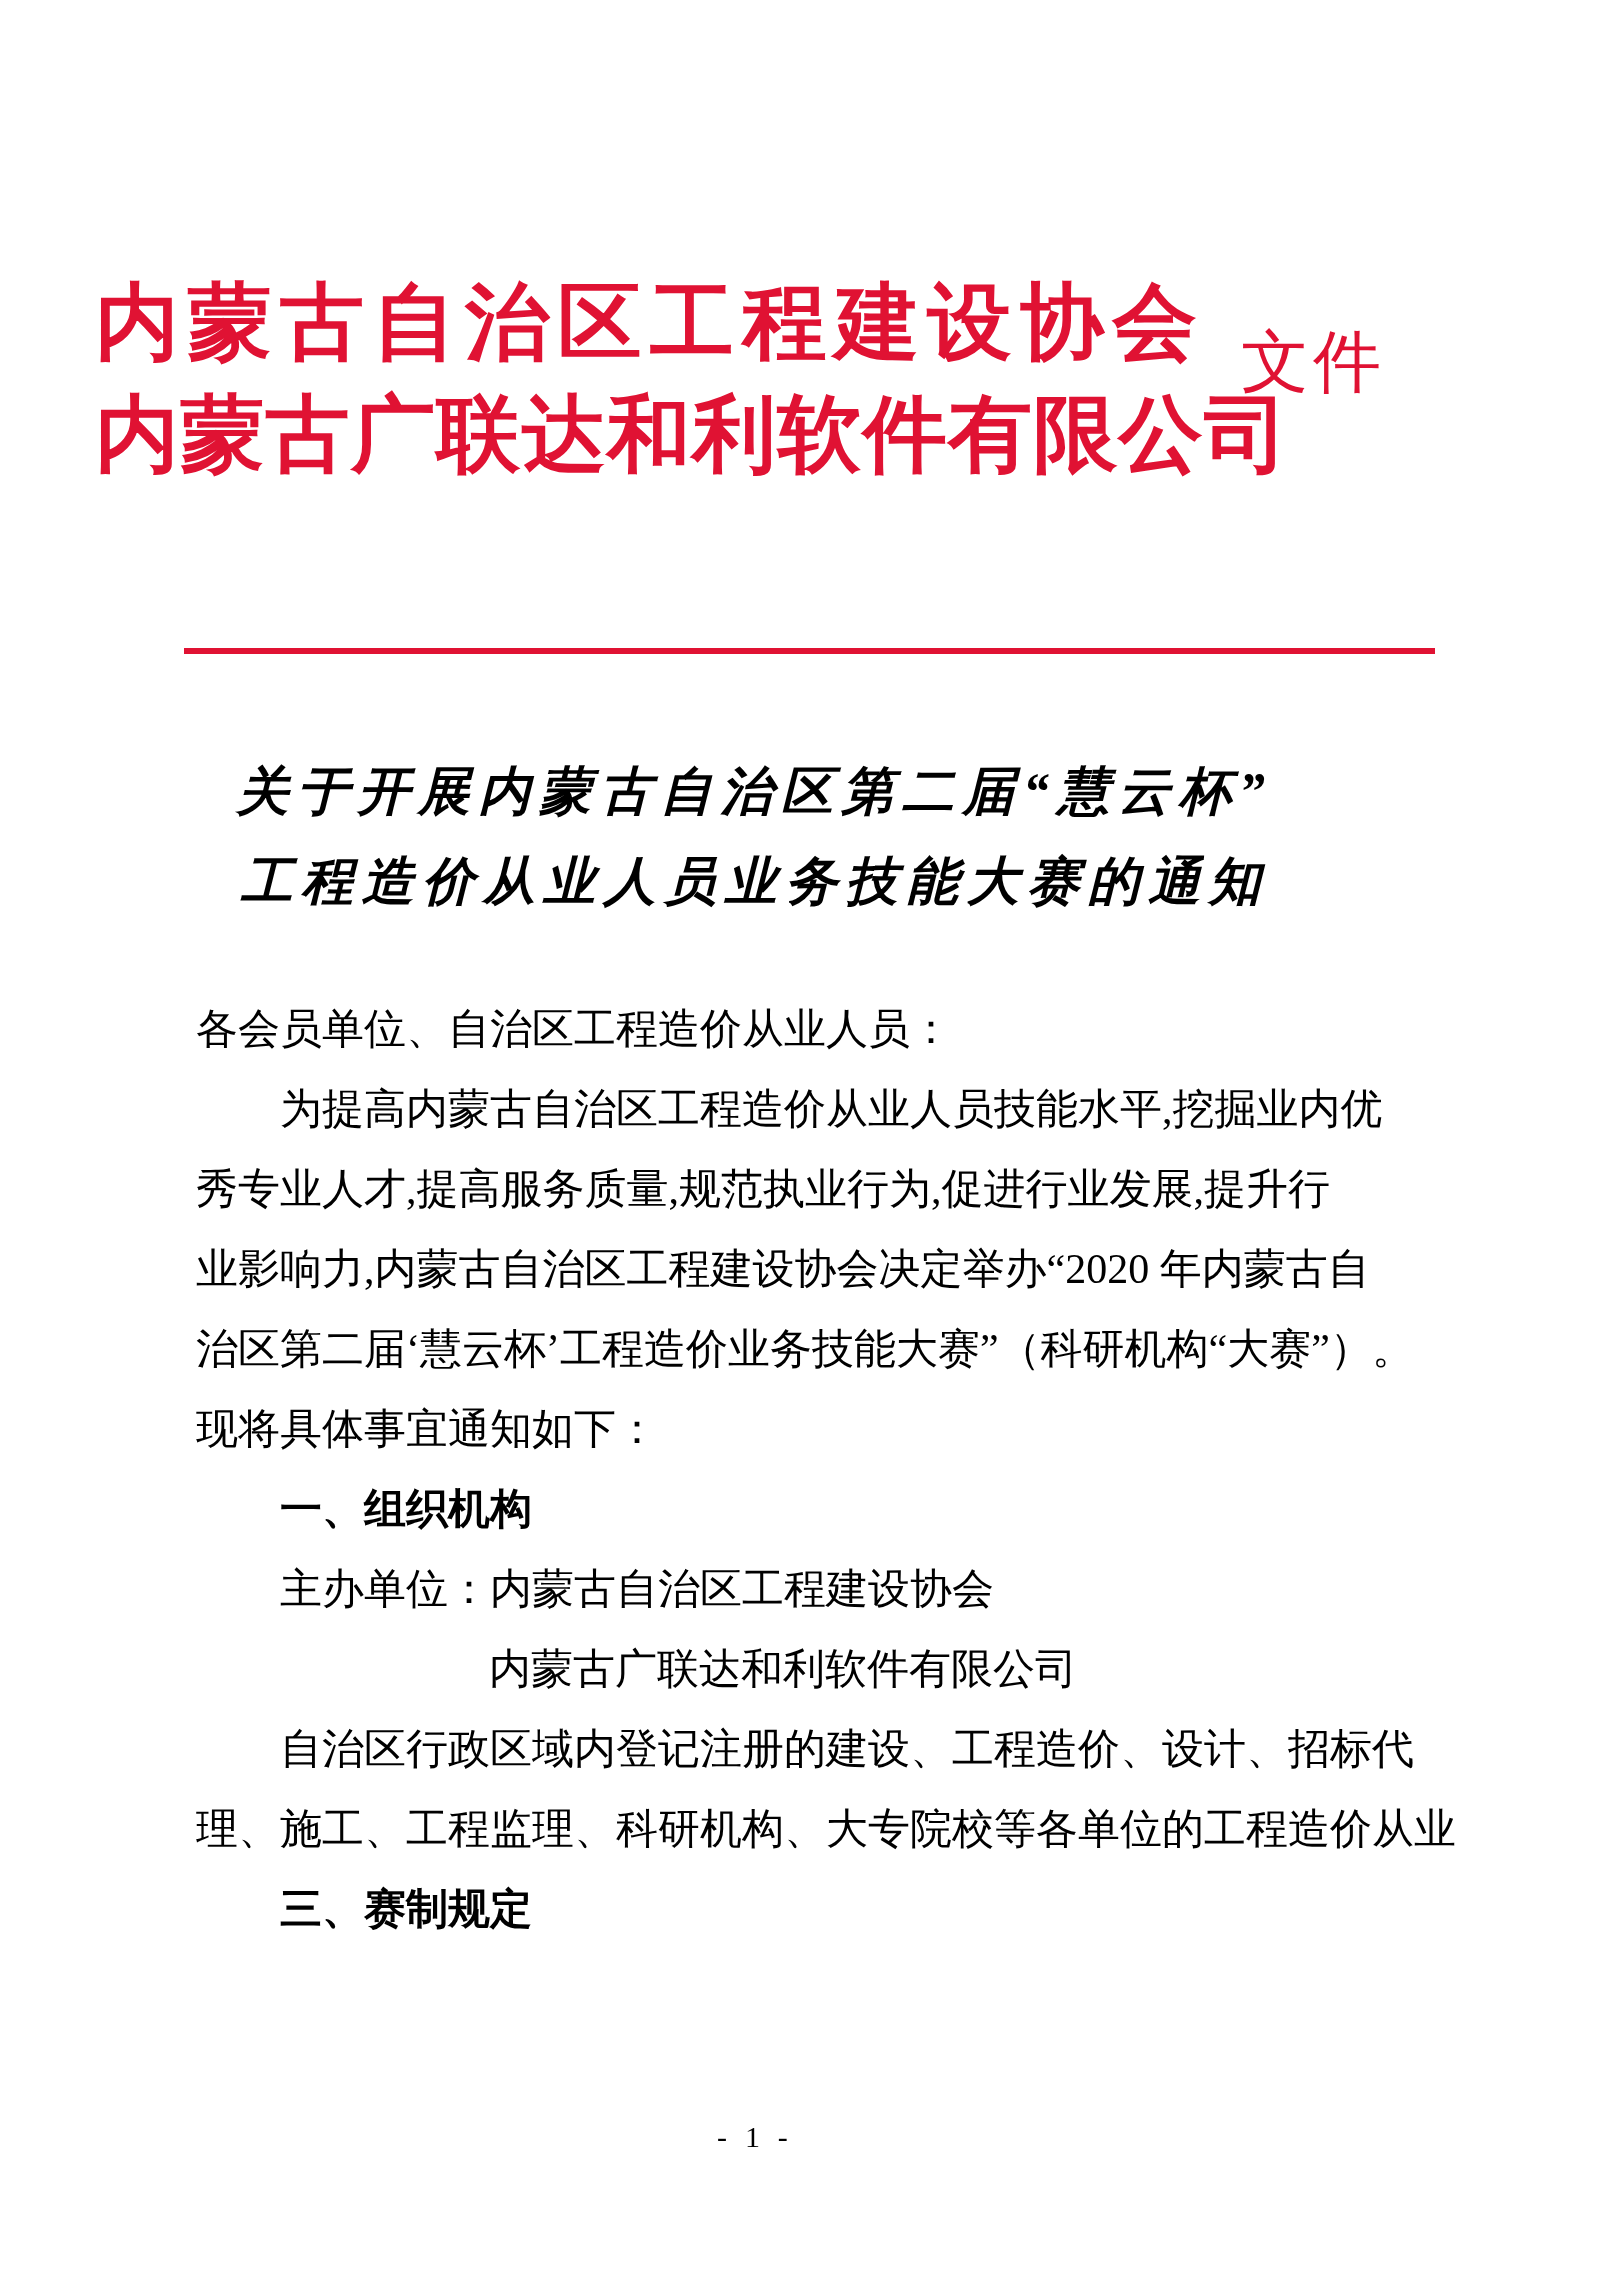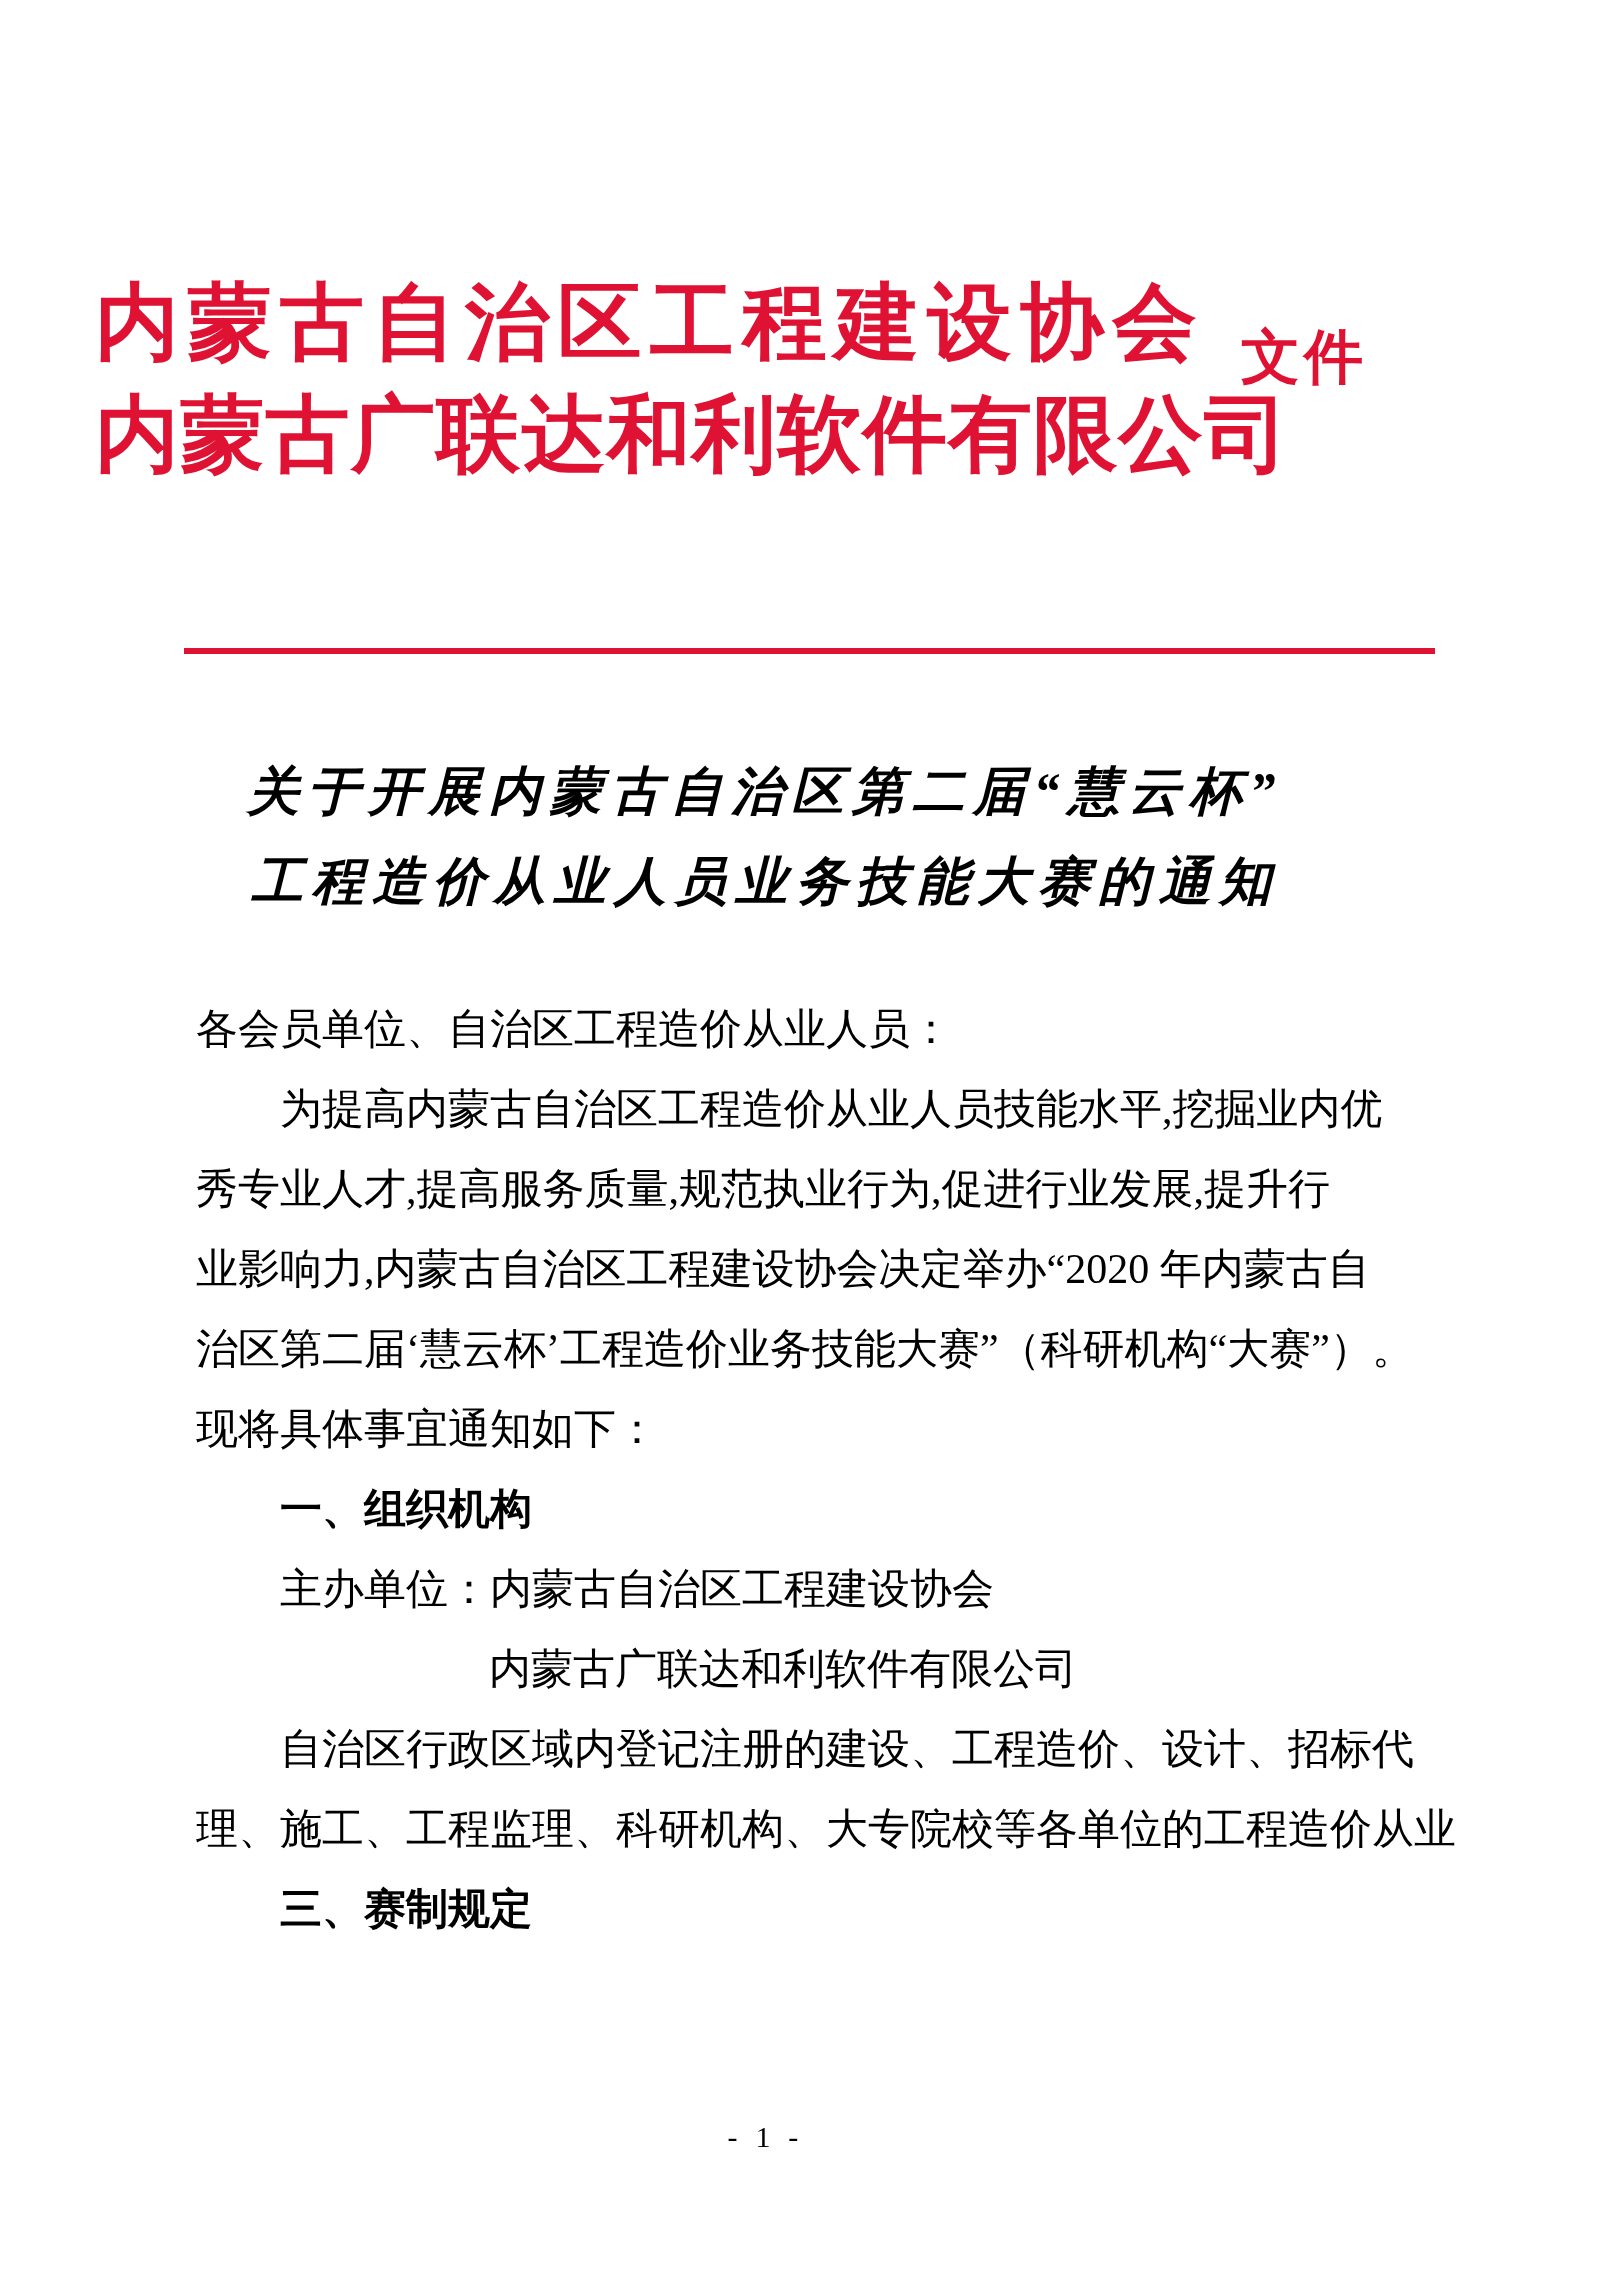--- a/index.html
+++ b/index.html
@@ -5,21 +5,20 @@
   html, body { margin: 0; padding: 0; background: #ffffff; }
 
   .page {
     position: relative;
     width: 1510px;
     height: 2295px;
     background: #ffffff;
     overflow: hidden;
     font-family: "Liberation Serif", "DejaVu Serif", serif;
     color: #0d0d0d;
-    padding-left: 21px;
   }
 
   
   .org-block {
     position: absolute;
     left: 95px;
     top: 267px;
     width: 1111px;
   }
   .org-line {
@@ -30,22 +29,22 @@
     white-space: nowrap;
   }
   .org-line.spread-wide  { letter-spacing: 8.5px; }
   .org-line.spread-tight { letter-spacing: 1.3px; }
 
   .doc-type {
     position: absolute;
     left: 1241px;
     top: 322px;
     color: #e01233;
-    font-weight: bold;
-    font-size: 59px;
+    font-weight: normal;
+    font-size: 68px;
     line-height: 1.2;
     letter-spacing: 3.9px;
     white-space: nowrap;
   }
 
   .doc-number {
     position: absolute;
     left: 0;
     top: 557px;
     width: 100%;

